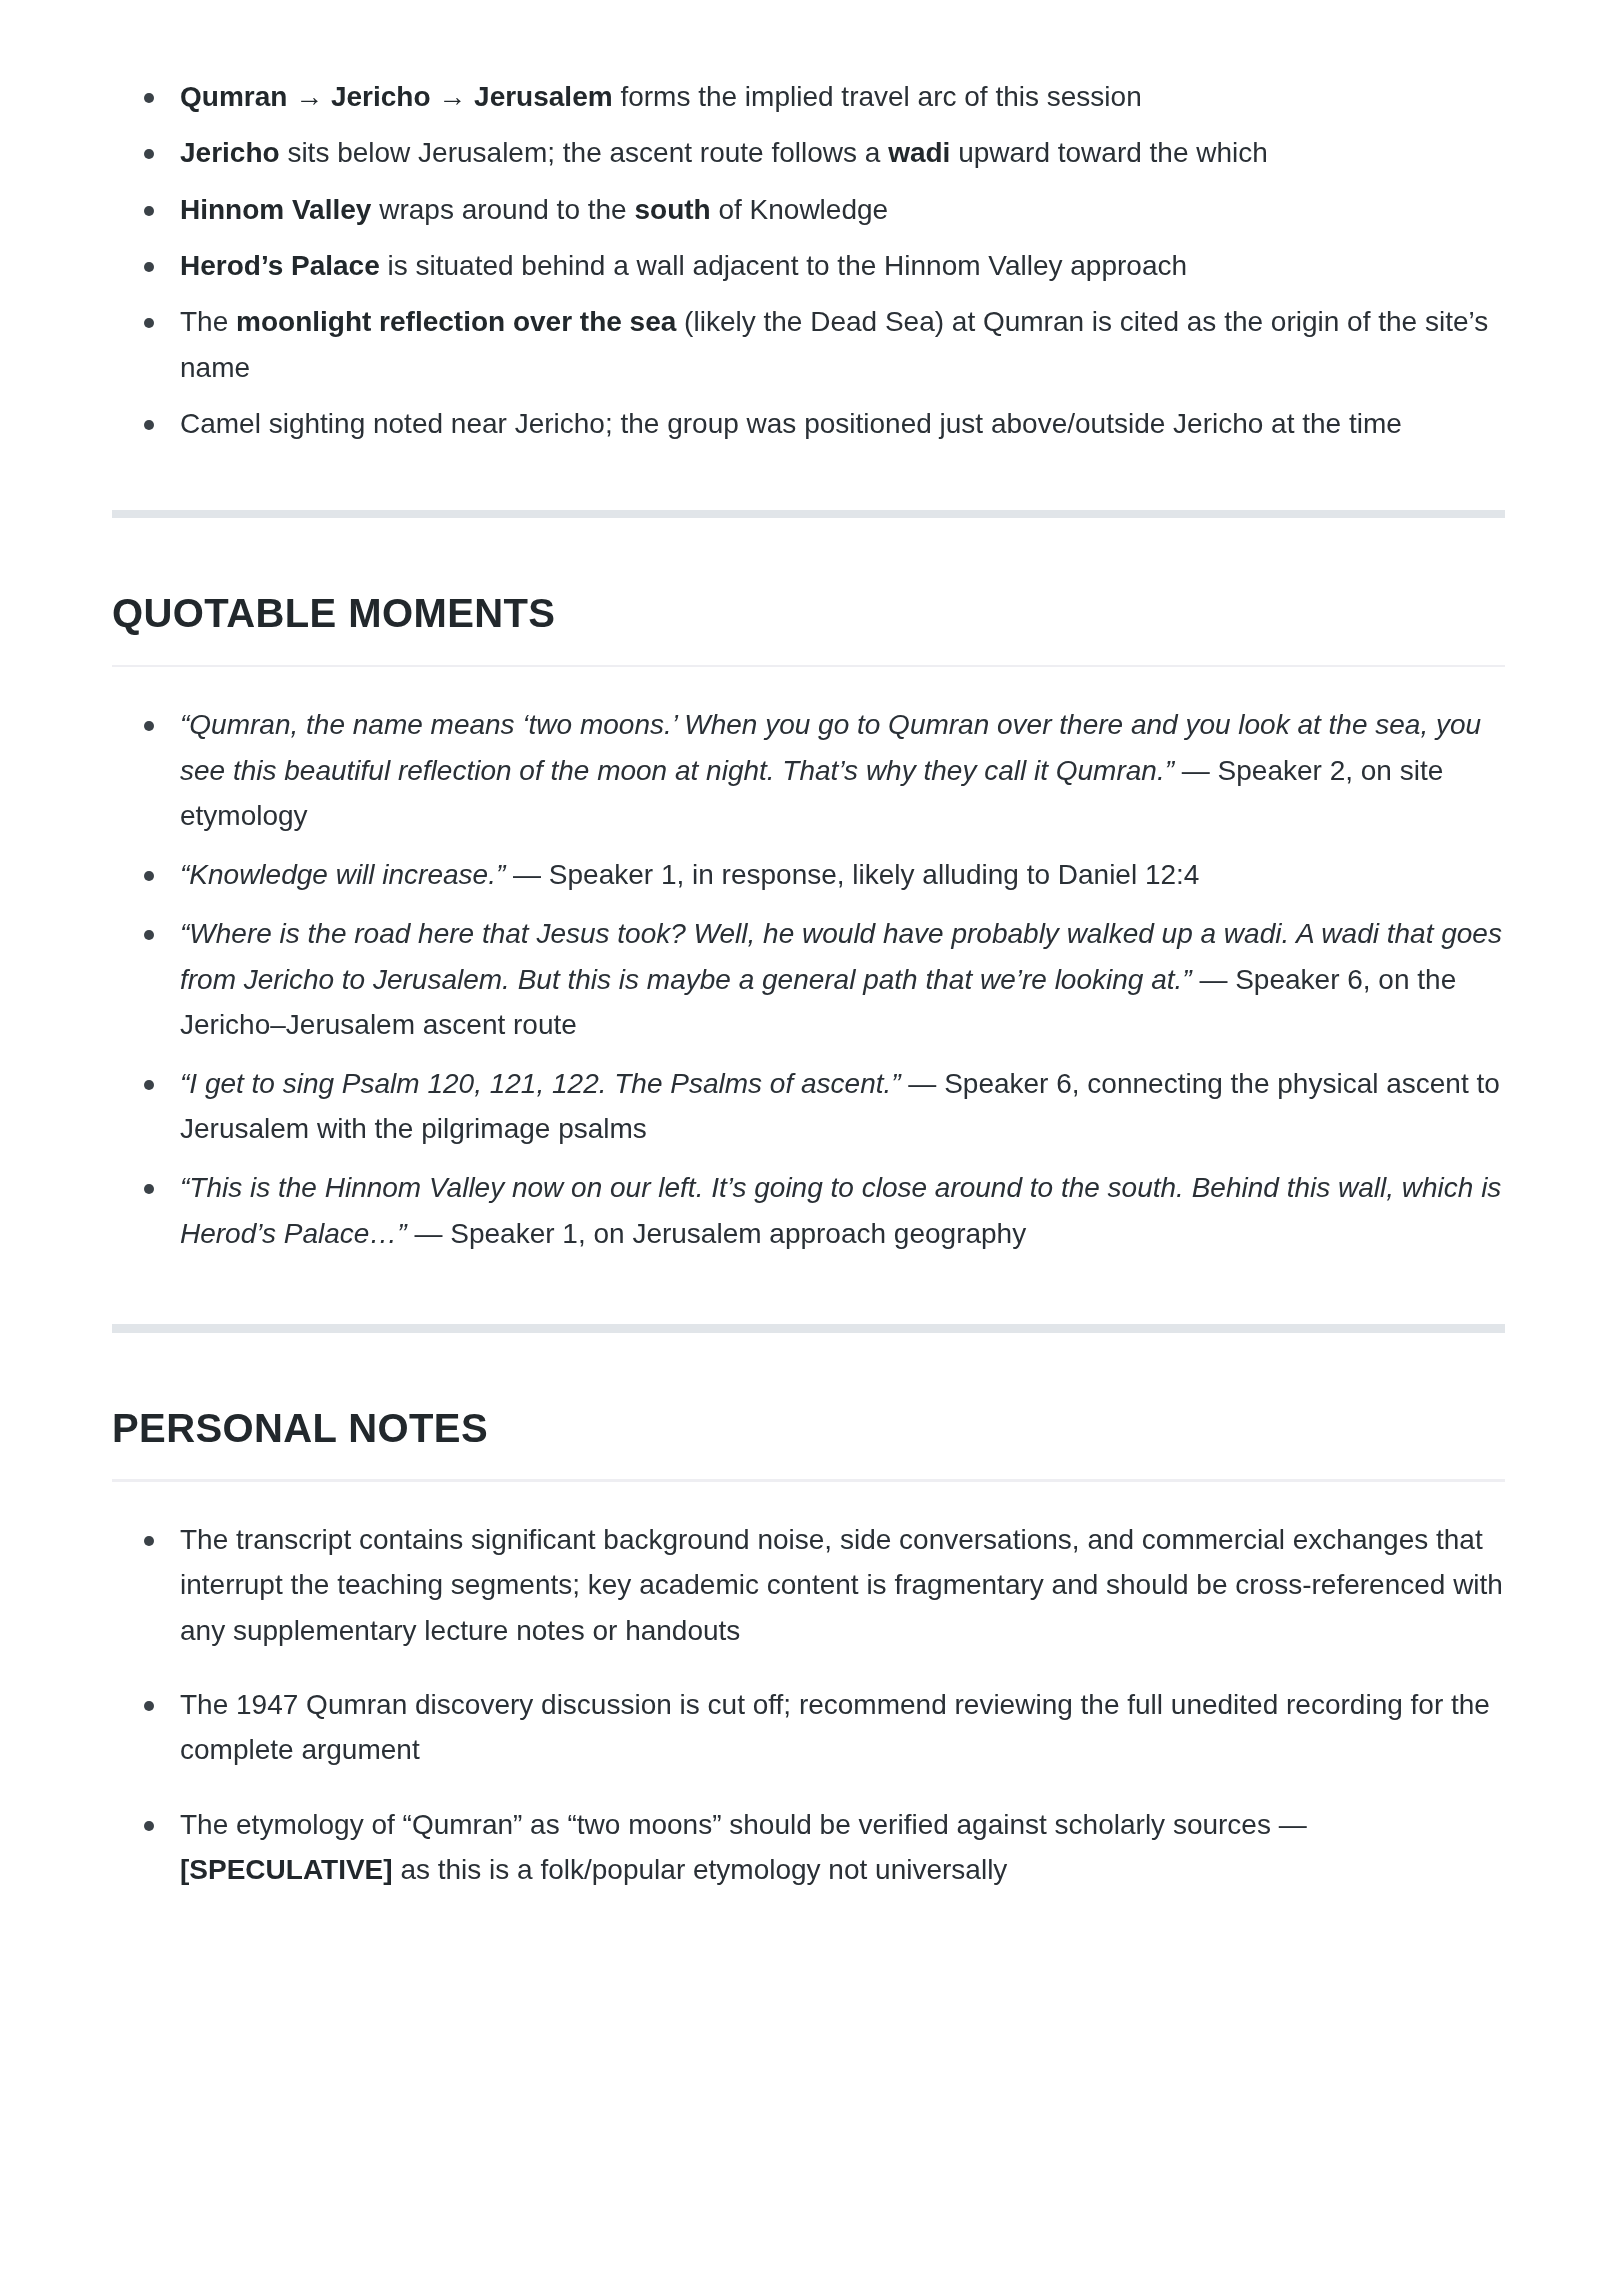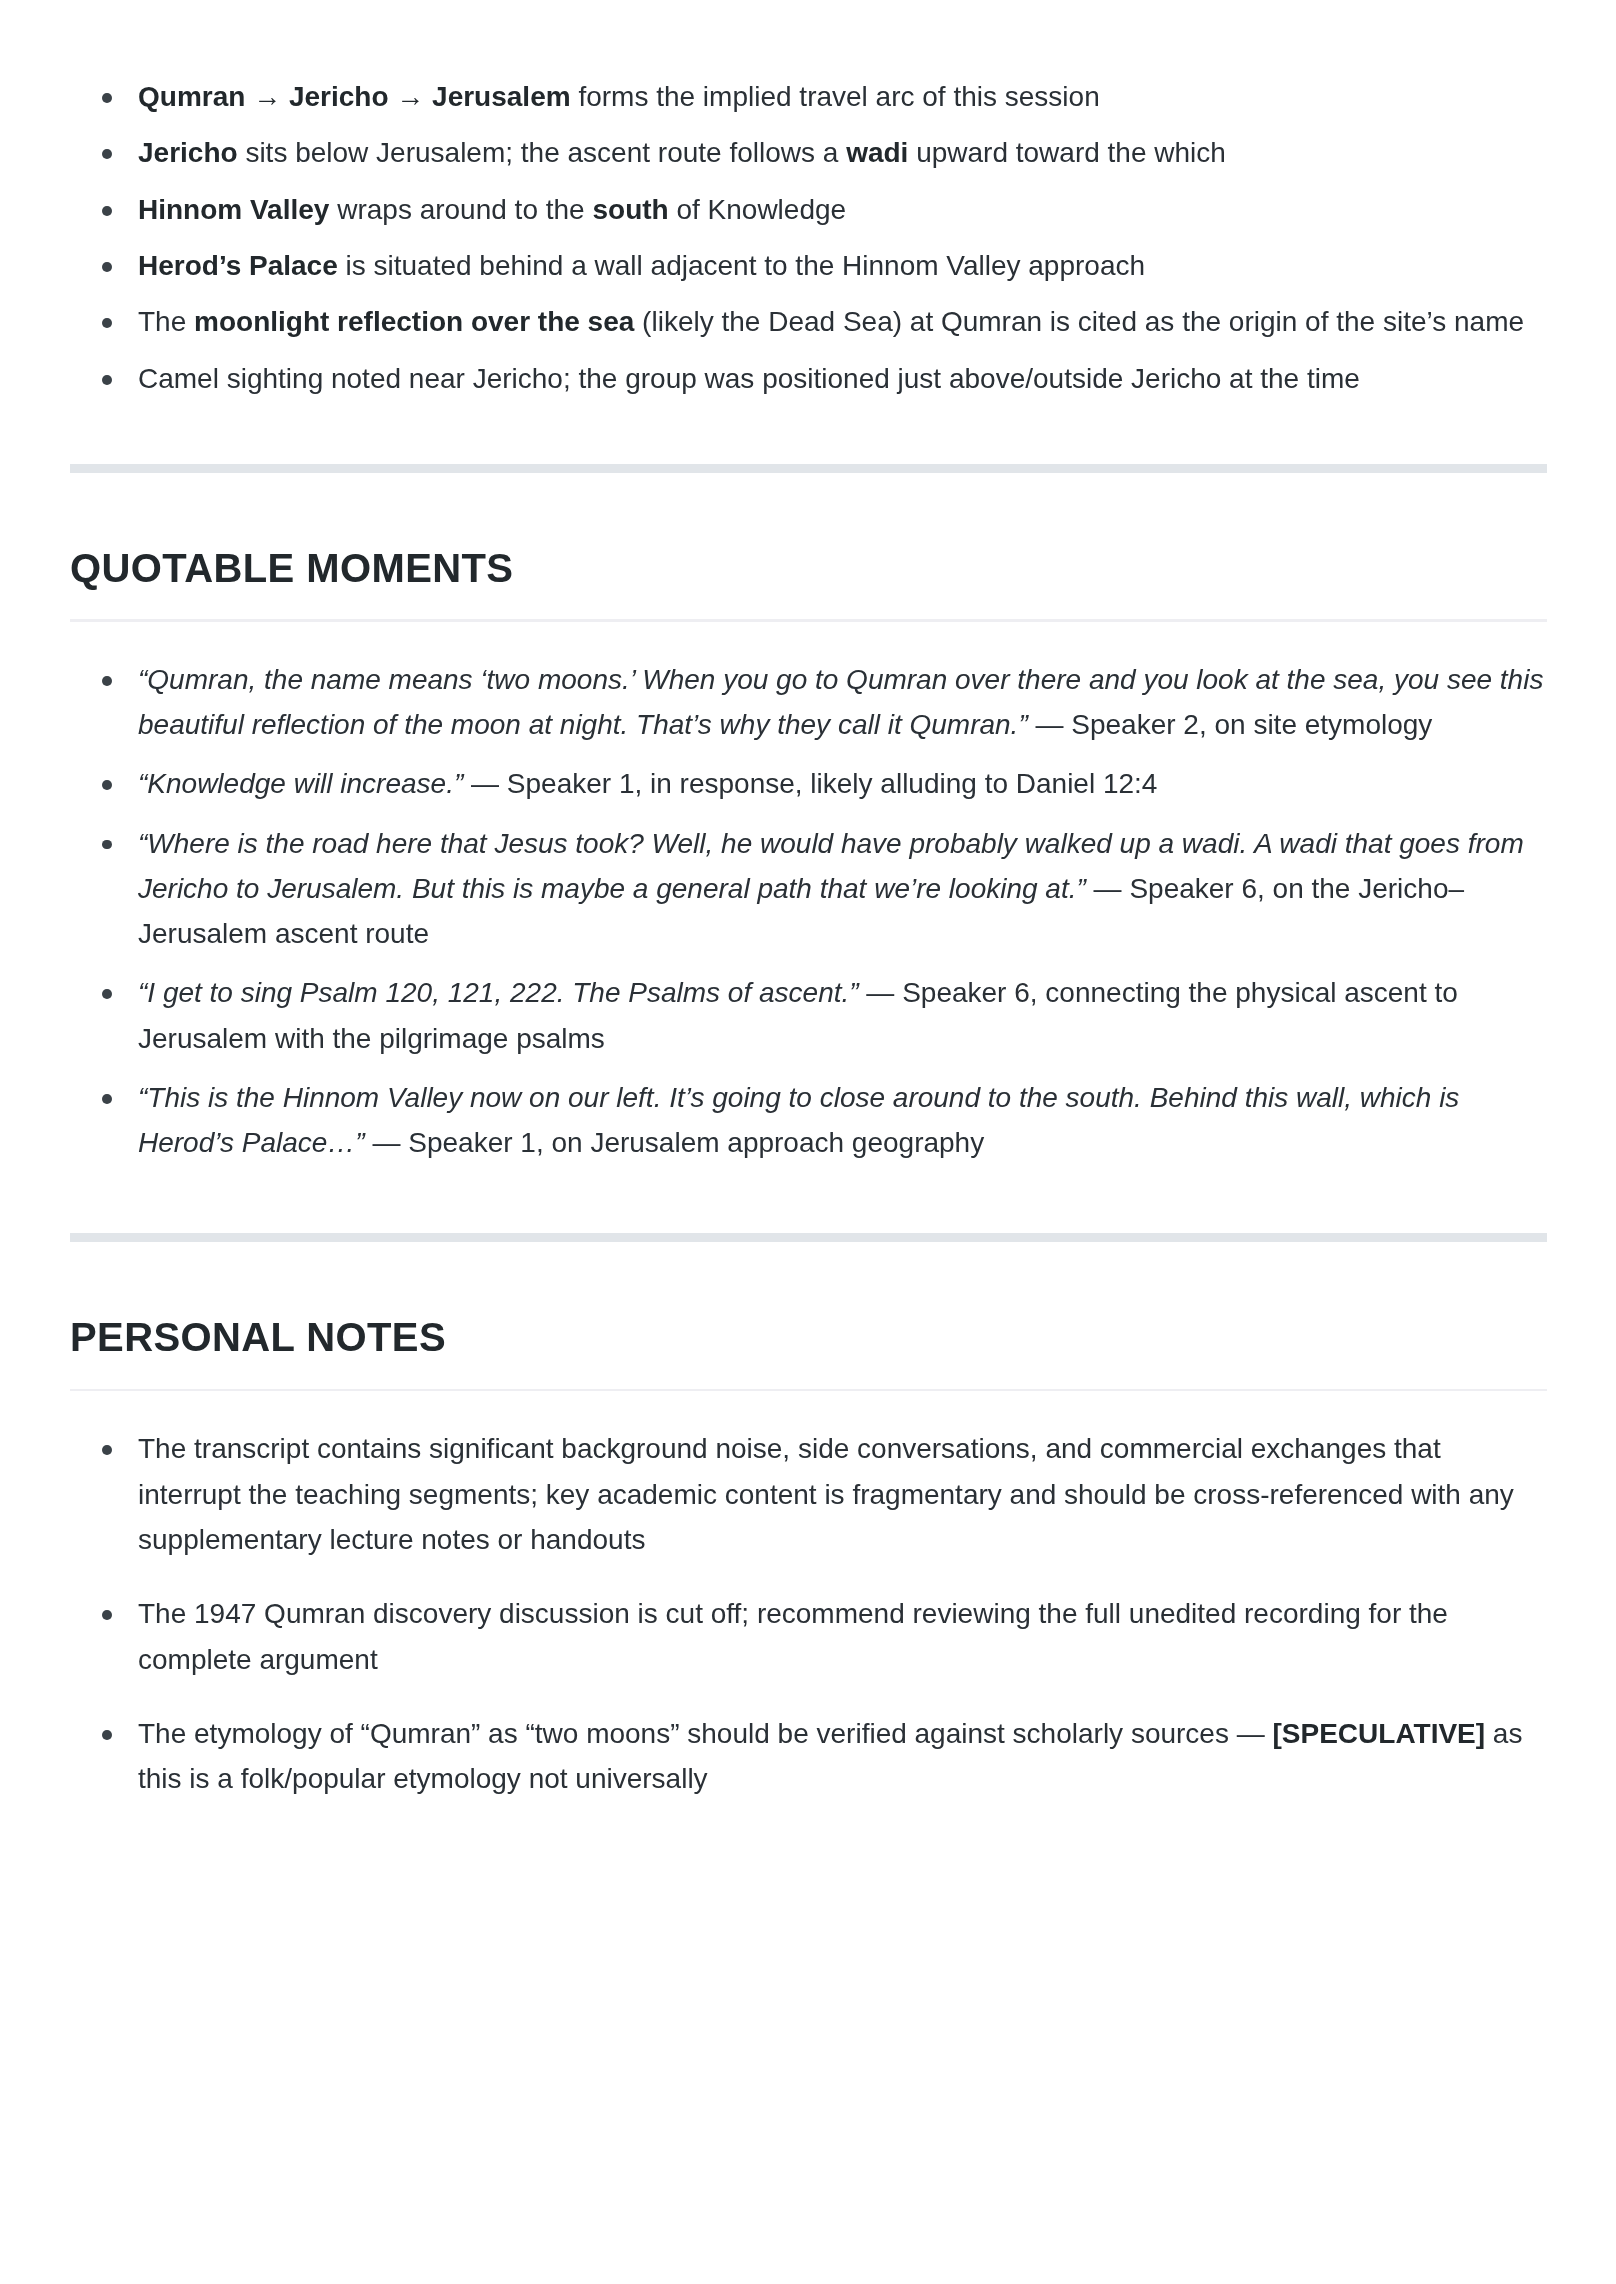--- a/index.html
+++ b/index.html
@@ -15,21 +15,21 @@
     font-family: "Liberation Sans", "DejaVu Sans", sans-serif;
     color: #2a3036;
     -webkit-font-smoothing: antialiased;
   }
 
   .page {
     position: relative;
     width: 1617px;
     height: 2016px;
     box-sizing: border-box;
-    padding: 0 70px;
+    padding: 0 112px;
     overflow: hidden;
   }
 
   
   .section-divider {
     width: 100%;
     height: 8.5px;
     background: #e1e5e9;
     border: 0;
     margin: 0;
@@ -124,21 +124,21 @@
   <h2 class="section-heading">QUOTABLE MOMENTS</h2>
 
   <div class="gap-heading-to-rule-1"></div>
   <hr class="heading-rule">
   <div class="gap-rule-to-list-1"></div>
 
   <ul class="bullets sp-quotes">
       <li><span class="quote-text">“Qumran, the name means ‘two moons.’ When you go to Qumran over there and you look at the sea, you see this beautiful reflection of the moon at night. That’s why they call it Qumran.”</span><span class="attrib"> — Speaker 2, on site etymology</span></li>
       <li><span class="quote-text">“Knowledge will increase.”</span><span class="attrib"> — Speaker 1, in response, likely alluding to Daniel 12:4</span></li>
       <li><span class="quote-text">“Where is the road here that Jesus took? Well, he would have probably walked up a wadi. A wadi that goes from Jericho to Jerusalem. But this is maybe a general path that we’re looking at.”</span><span class="attrib"> — Speaker 6, on the Jericho–Jerusalem ascent route</span></li>
-      <li><span class="quote-text">“I get to sing Psalm 120, 121, 222. The Psalms of ascent.”</span><span class="attrib"> — Speaker 6, connecting the physical ascent to Jerusalem with the pilgrimage psalms</span></li>
+      <li><span class="quote-text">“I get to sing Psalm 120, 121, 122. The Psalms of ascent.”</span><span class="attrib"> — Speaker 6, connecting the physical ascent to Jerusalem with the pilgrimage psalms</span></li>
       <li><span class="quote-text">“This is the Hinnom Valley now on our left. It’s going to close around to the south. Behind this wall, which is Herod’s Palace…”</span><span class="attrib"> — Speaker 1, on Jerusalem approach geography</span></li>
     </ul>
 
   <div class="gap-before-divider-2"></div>
 
   <hr class="section-divider">
   <div class="gap-after-divider-2"></div>
 
   <h2 class="section-heading">PERSONAL NOTES</h2>
 

